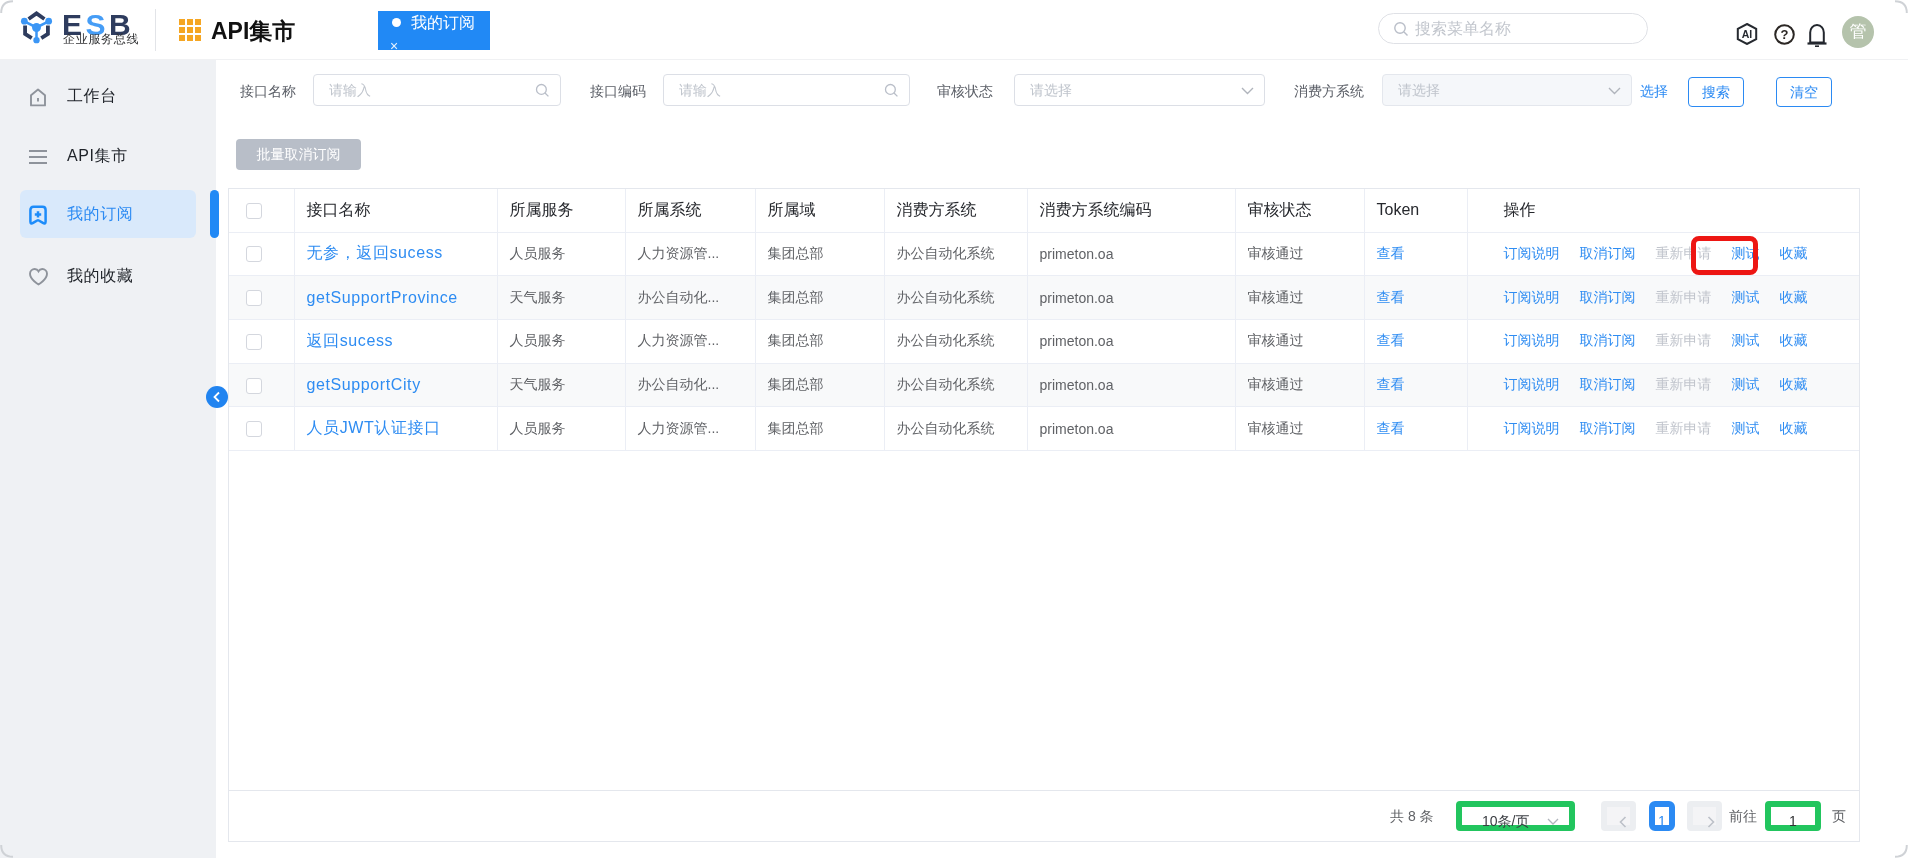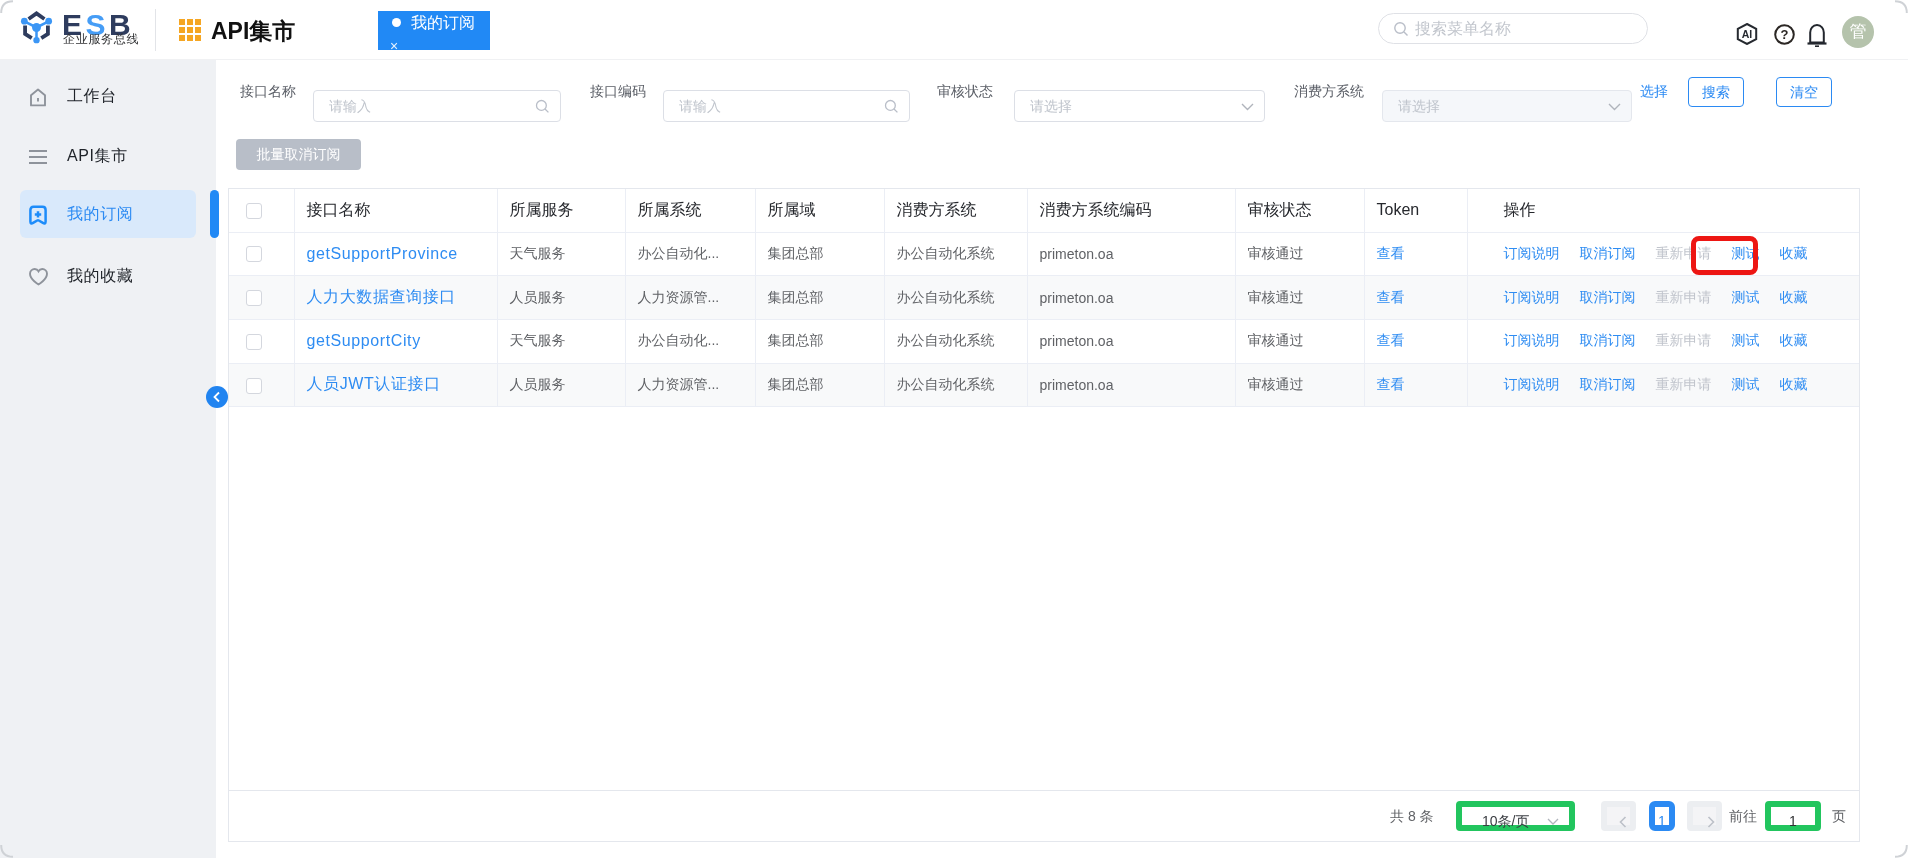--- a/index.html
+++ b/index.html
@@ -30,21 +30,21 @@
 .mitem .t { position:absolute; left:67px; letter-spacing:0.6px; }
 #sel-box { position:absolute; left:20px; top:130px; width:176px; height:48px; background:#d9e9fb; border-radius:6px; }
 #sel-bar { position:absolute; left:210px; top:130px; width:9px; height:48px; background:#2189f5; border-radius:5px; }
 .msel { color:#2b8af3 !important; }
 
 #collapse { position:absolute; left:206px; top:386px; width:22px; height:22px; border-radius:50%;
   background:#2184f0; z-index:6; }
 
 .flabel { position:absolute; top:83px; font-size:14px; color:#5a5e66; }
 .finput { position:absolute; top:74px; height:32px; border:1px solid #dcdfe6; border-radius:4px;
-  background:#fff; color:#bfc4cc; font-size:14px; line-height:30px; padding-left:15px;margin-top:16px; }
+  background:#fff; color:#bfc4cc; font-size:14px; line-height:30px; padding-left:15px; }
 .fsel-dis { background:#f5f7fa; border-color:#e4e7ed; }
 .fbtn { position:absolute; top:77px; height:30px; width:56px; border:1px solid #2b8af3; border-radius:4px;
   color:#2b8af3; font-size:14px; line-height:28px; text-align:center; background:#fff; }
 #batch { position:absolute; left:236px; top:139px; width:125px; height:31px; background:#b8bec8;
   border-radius:4px; color:#fff; font-size:14px; line-height:31px; text-align:center; }
 
 #tbl-wrap { position:absolute; left:228px; top:188px; width:1632px; height:654px;
   border:1px solid #e4e7ed; background:#fff; }
 table { border-collapse:collapse; table-layout:fixed; width:1630px; }
 th, td { border-right:1px solid #ebeef5; border-bottom:1px solid #ebeef5;
@@ -208,33 +208,45 @@
           <th>所属系统</th>
           <th>所属域</th>
           <th>消费方系统</th>
       <th>消费方系统编码</th>
           <th>审核状态</th>
           <th>Token</th>
           <th>操作</th>
     </tr>
     <tr>
       <td style="padding-left:17px"><span class="cbx" style="margin-left:0"></span></td>
+      <td><a class="lk">无参，返回sucess</a></td>
+          <td>人员服务</td>
+          <td>人力资源管...</td>
+          <td>集团总部</td>
+          <td>办公自动化系统</td>
+      <td>primeton.oa</td>
+          <td>审核通过</td>
+          <td><a class="lk">查看</a></td>
+      <td><a class="lk sp">订阅说明</a><a class="lk sp">取消订阅</a><a class="dis sp">重新申请</a><a class="lk sp">测试</a><a class="lk">收藏</a></td>
+    </tr>
+    <tr>
+      <td style="padding-left:17px"><span class="cbx" style="margin-left:0"></span></td>
       <td><a class="lk">getSupportProvince</a></td>
           <td>天气服务</td>
           <td>办公自动化...</td>
           <td>集团总部</td>
           <td>办公自动化系统</td>
       <td>primeton.oa</td>
           <td>审核通过</td>
           <td><a class="lk">查看</a></td>
       <td><a class="lk sp">订阅说明</a><a class="lk sp">取消订阅</a><a class="dis sp">重新申请</a><a class="lk sp">测试</a><a class="lk">收藏</a></td>
     </tr>
     <tr>
       <td style="padding-left:17px"><span class="cbx" style="margin-left:0"></span></td>
-      <td><a class="lk">人力大数据查询接口</a></td>
+      <td><a class="lk">返回sucess</a></td>
           <td>人员服务</td>
           <td>人力资源管...</td>
           <td>集团总部</td>
           <td>办公自动化系统</td>
       <td>primeton.oa</td>
           <td>审核通过</td>
           <td><a class="lk">查看</a></td>
       <td><a class="lk sp">订阅说明</a><a class="lk sp">取消订阅</a><a class="dis sp">重新申请</a><a class="lk sp">测试</a><a class="lk">收藏</a></td>
     </tr>
     <tr>

